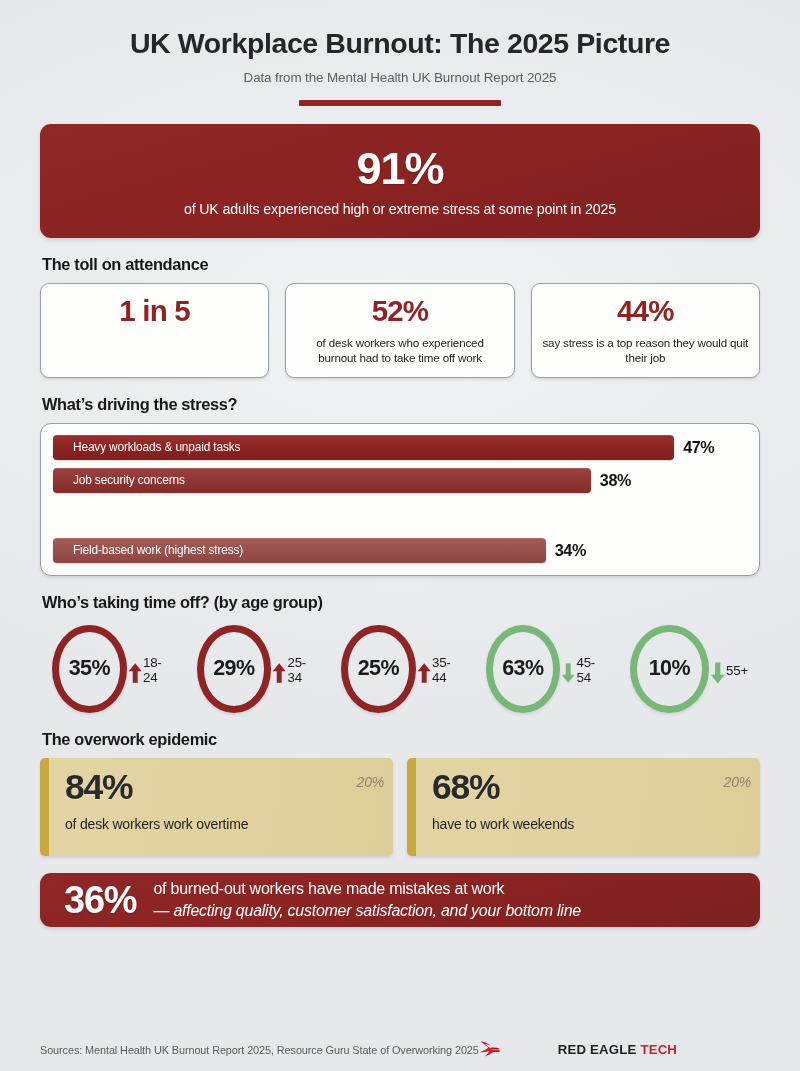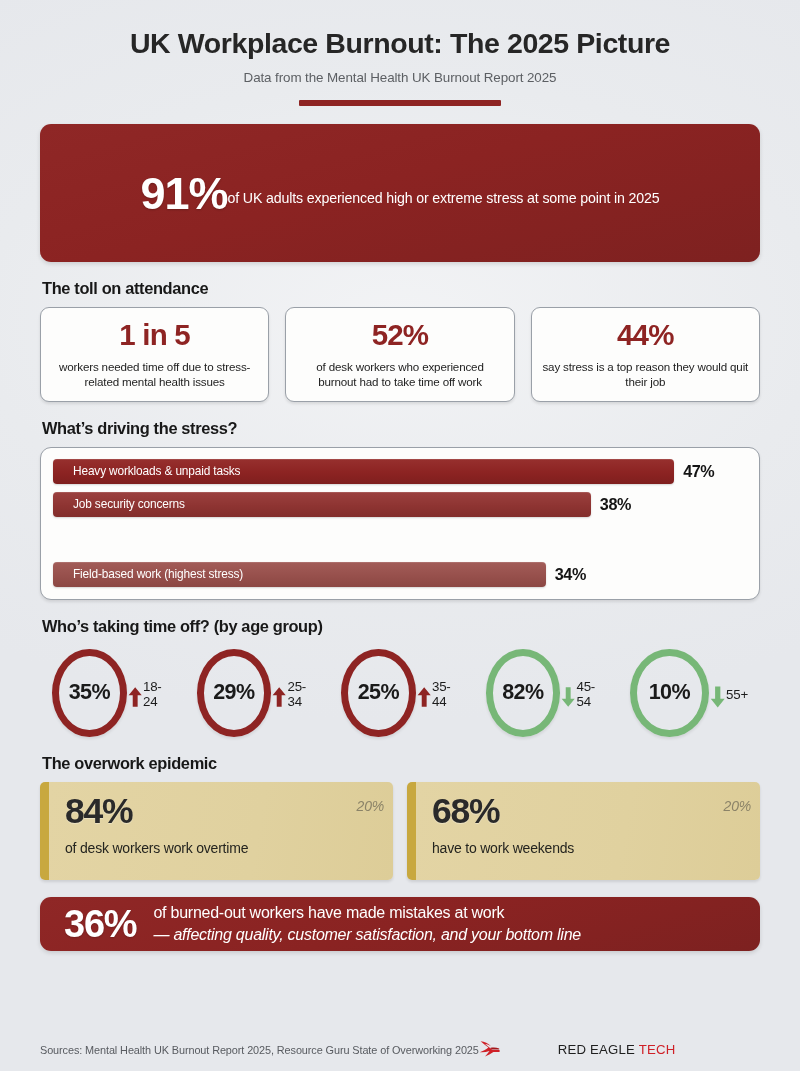--- a/index.html
+++ b/index.html
@@ -41,26 +41,26 @@
     width: 202px;
     height: 6px;
     background: #8e2423;
     border-radius: 1px;
     margin: 15px auto 0;
   }
 
   
   .hero {
     margin-top: 18px;
-    height: 138px;
+    height: 114px;
     border-radius: 11px;
     background: linear-gradient(165deg, #8f2726 0%, #8b2322 45%, #7e2120 100%);
     color: #ffffff;
     display: flex;
-    flex-direction: row;
+    flex-direction: column;
     align-items: center;
     justify-content: center;
     box-shadow: 0 2px 4px rgba(0,0,0,0.13);
   }
   .hero-stat {
     font-size: 45px;
     font-weight: bold;
     line-height: 1;
     letter-spacing: -1px;
     text-shadow: 0 1px 2px rgba(0,0,0,0.22);
@@ -250,21 +250,21 @@
     align-items: center;
     justify-content: flex-start;
   }
   .sources {
     font-size: 10.9px;
     color: #585b60;
     letter-spacing: -0.1px;
   }
   .logo { display: flex; align-items: center; gap: 3px; }
   .logo-mark { width: 30px; height: 19px; flex: 0 0 auto; }
-  .logo-text { font-size: 13.2px; font-weight: normal; letter-spacing: 0.2px; padding-left: 46px; }
+  .logo-text { font-size: 13.2px; font-weight: bold; letter-spacing: 0.2px; padding-left: 46px; }
   .logo-red { color: #1f1f1f; }
   .logo-tech { color: #cf2027; }
 </style>
 </head>
 <body>
 
 <div class="page">
 
   <div class="header">
     <div class="title">UK Workplace Burnout: The 2025 Picture</div>
@@ -274,21 +274,20 @@
 
   <div class="hero">
     <div class="hero-stat">91%</div>
     <div class="hero-caption">of UK adults experienced high or extreme stress at some point in 2025</div>
   </div>
 
   <div class="sec-head">The toll on attendance</div>
   <div class="cards">
     <div class="card">
       <div class="card-stat">1 in 5</div>
-      <div class="card-label">workers needed time off due to stress-related mental health issues</div>
     </div>
     <div class="card">
       <div class="card-stat">52%</div>
       <div class="card-label">of desk workers who experienced burnout had to take time off work</div>
     </div>
     <div class="card">
       <div class="card-stat">44%</div>
       <div class="card-label">say stress is a top reason they would quit their job</div>
     </div>
   </div>
@@ -347,21 +346,21 @@
         <span class="ring-val">25%</span>
       </div>
       <svg class="arrow" viewBox="0 0 20 26">
         <path d="M10 1 L18 11 L13 11 L13 25 L7 25 L7 11 L2 11 Z" fill="#8e2423"></path>
       </svg>
       <div class="age-label">35-44</div>
     </div>
 
     <div class="circle-col">
       <div class="ring down">
-        <span class="ring-val">82%</span>
+        <span class="ring-val">63%</span>
       </div>
       <svg class="arrow" viewBox="0 0 20 26">
         <path d="M10 25 L18 15 L13 15 L13 1 L7 1 L7 15 L2 15 Z" fill="#77b777"></path>
       </svg>
       <div class="age-label">45-54</div>
     </div>
 
     <div class="circle-col">
       <div class="ring down">
         <span class="ring-val">10%</span>

